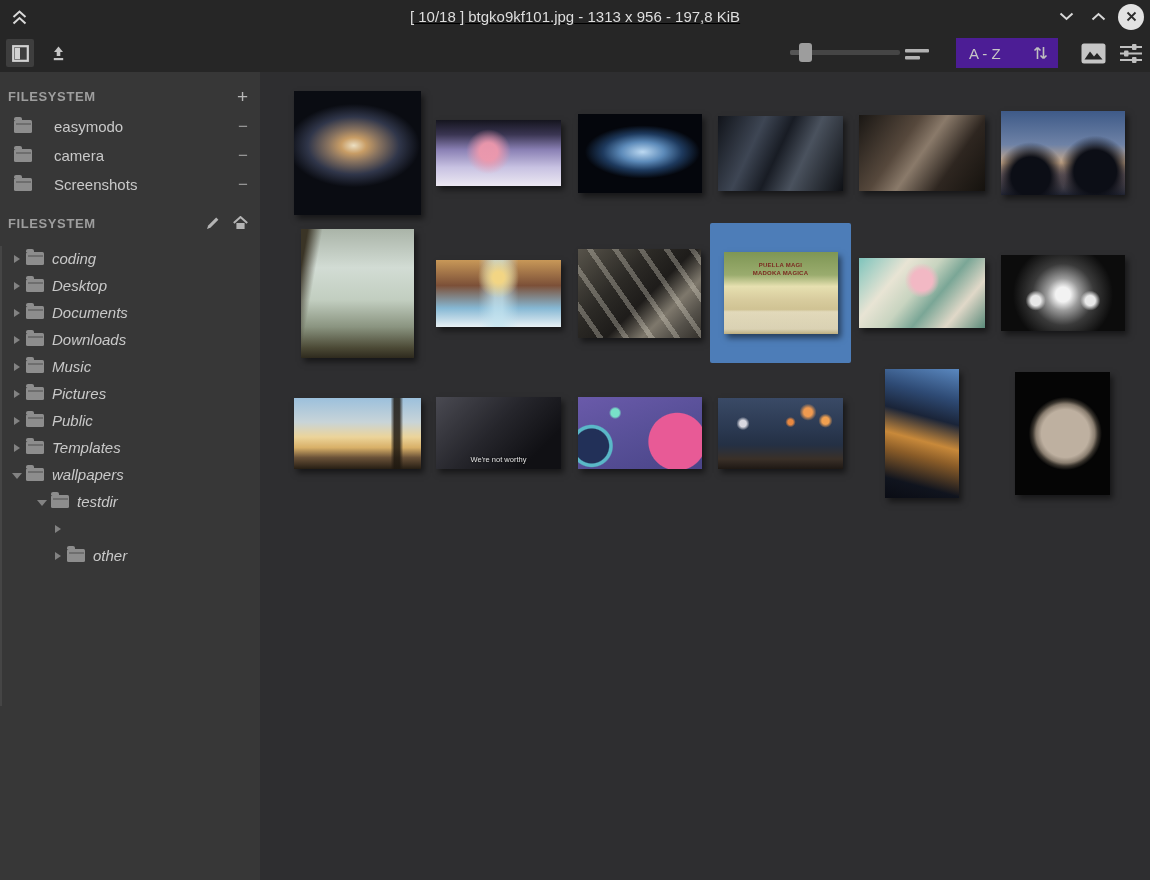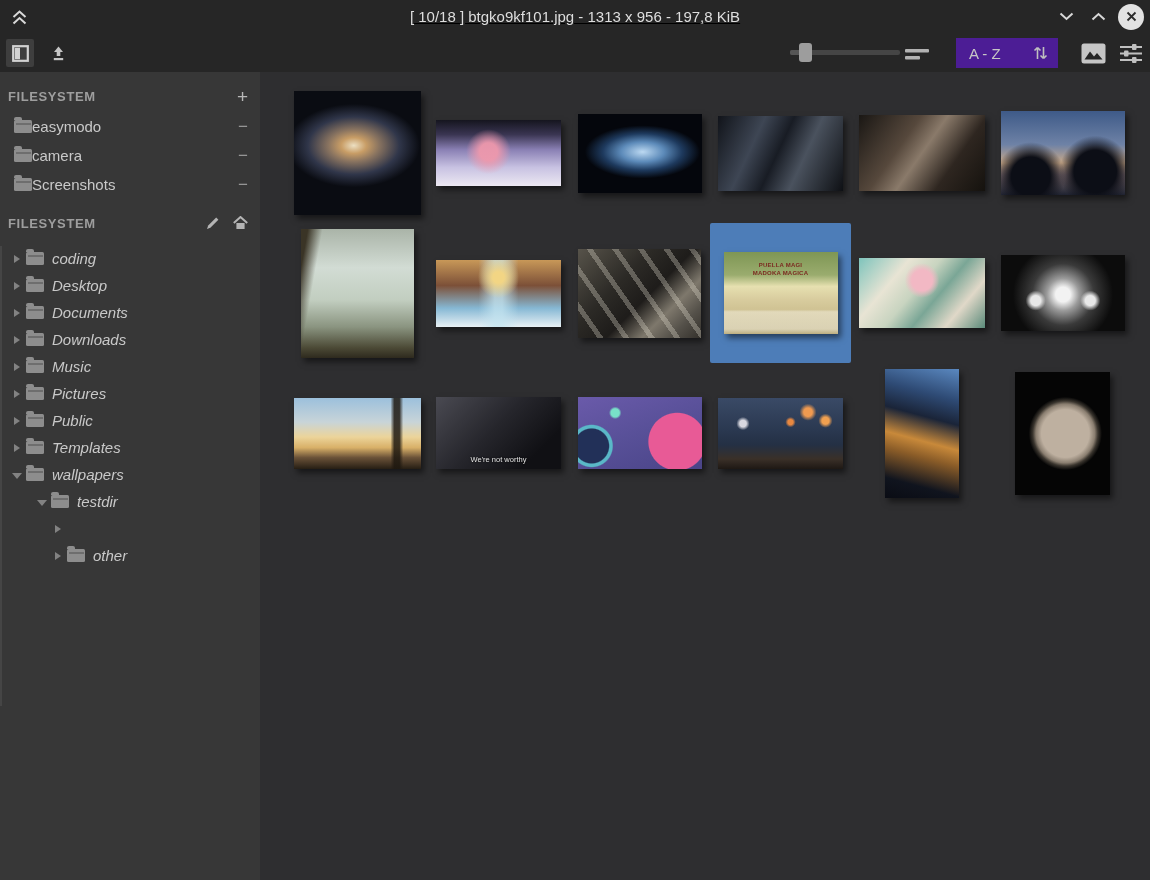--- a/index.html
+++ b/index.html
@@ -41,21 +41,21 @@
   .sidebar { position:absolute; left:0; top:72px; width:260px; height:808px; background:#373737; }
   .tree-scroll { position:absolute; left:0; top:174px; width:2px; height:460px; background:#454545; }
   .panel-header { display:flex; align-items:center; justify-content:space-between;
     height:28px; margin:10px 12px 2px 8px; }
   .panel-header .ph-title { color:#9e9e9e; font-size:13px; font-weight:bold; letter-spacing:.6px; }
   .ph-actions { display:flex; align-items:center; gap:13px; }
   .plus-btn { color:#b8b8b8; font-size:19px; line-height:1; font-weight:400; cursor:pointer; }
   .icon-btn { display:flex; align-items:center; }
 
   .bm-row { display:flex; align-items:center; height:29px; padding:0 12px 0 14px; }
-  .bm-row .row-label { margin-left:0; flex:1; }
+  .bm-row .row-label { margin-left:22px; flex:1; }
   .row-label { color:#c9c9c9; font-size:15px; }
   .minus-btn { color:#9a9a9a; font-size:17px; cursor:pointer; }
 
   #fs-tree { margin-top:8px; }
   .fs-row { display:flex; align-items:center; height:27px; }
   .fs-row.d0 { padding-left:12px; } .fs-row.d1 { padding-left:37px; } .fs-row.d2 { padding-left:53px; }
   .tri-wrap { width:10px; display:flex; justify-content:center; flex:none; }
   .tri { width:0; height:0; border:4px solid transparent; border-left:6px solid #828282; margin-left:4px; }
   .tri.open { border:5px solid transparent; border-top:6px solid #828282; border-bottom:none; margin:3px 0 0 0; }
   .rowbody { display:flex; align-items:center; flex:1; margin-right:16px; height:26px;

